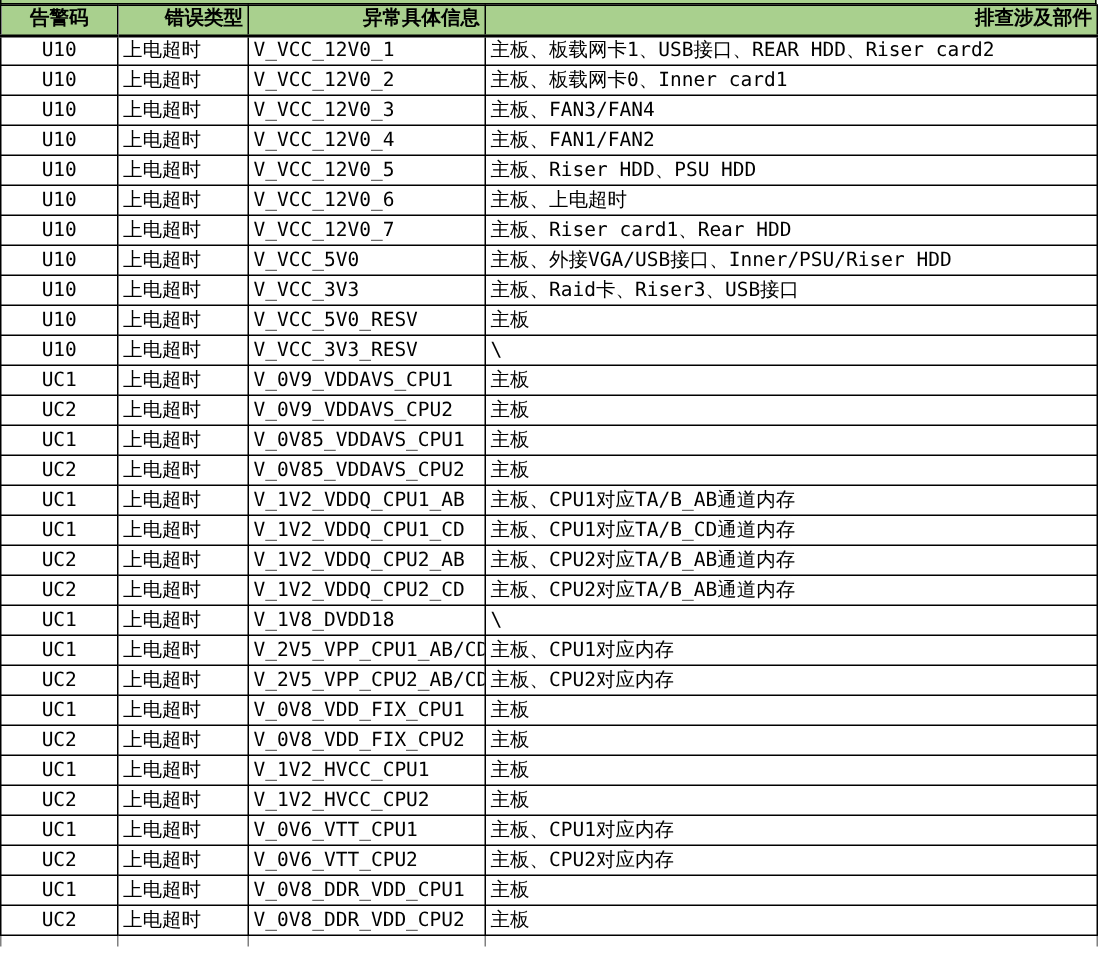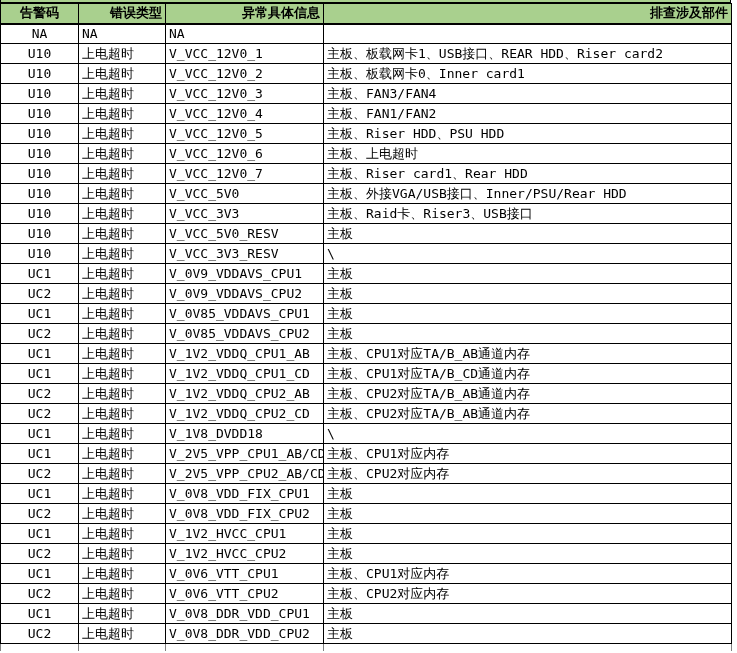--- a/index.html
+++ b/index.html
@@ -57,26 +57,20 @@
     <thead>
       <tr>
           <th class="c-center">告警码</th>
           <th>错误类型</th>
           <th>异常具体信息</th>
           <th>排查涉及部件</th>
         </tr>
     </thead>
     <tbody>
         <tr>
-          <td class="c-center">NA</td>
-          <td>NA</td>
-          <td>NA</td>
-          <td></td>
-        </tr>
-        <tr>
           <td class="c-center">U10</td>
           <td>上电超时</td>
           <td>V_VCC_12V0_1</td>
           <td>主板、板载网卡1、USB接口、REAR HDD、Riser card2</td>
         </tr>
         <tr>
           <td class="c-center">U10</td>
           <td>上电超时</td>
           <td>V_VCC_12V0_2</td>
           <td>主板、板载网卡0、Inner card1</td>
@@ -108,21 +102,21 @@
         <tr>
           <td class="c-center">U10</td>
           <td>上电超时</td>
           <td>V_VCC_12V0_7</td>
           <td>主板、Riser card1、Rear HDD</td>
         </tr>
         <tr>
           <td class="c-center">U10</td>
           <td>上电超时</td>
           <td>V_VCC_5V0</td>
-          <td>主板、外接VGA/USB接口、Inner/PSU/Rear HDD</td>
+          <td>主板、外接VGA/USB接口、Inner/PSU/Riser HDD</td>
         </tr>
         <tr>
           <td class="c-center">U10</td>
           <td>上电超时</td>
           <td>V_VCC_3V3</td>
           <td>主板、Raid卡、Riser3、USB接口</td>
         </tr>
         <tr>
           <td class="c-center">U10</td>
           <td>上电超时</td>

